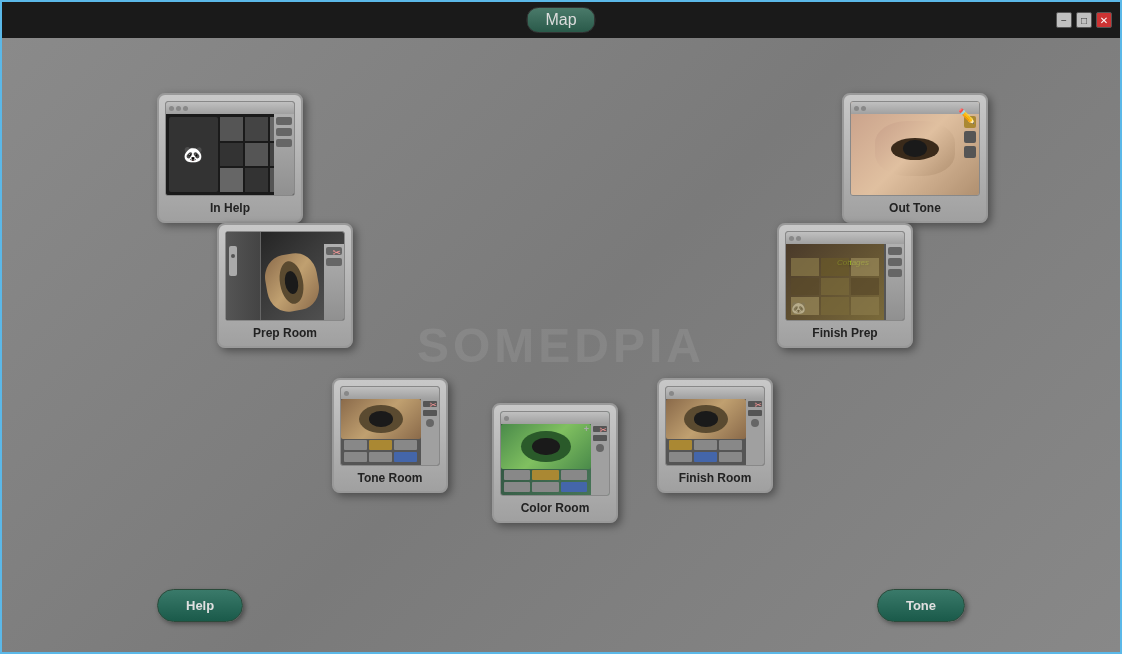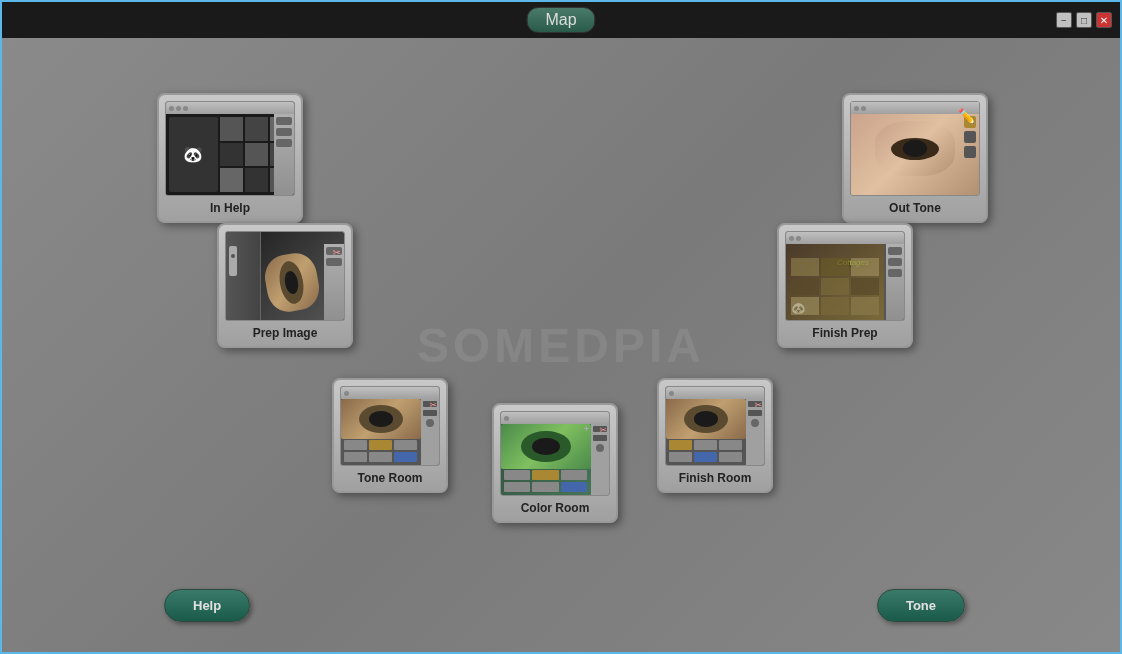--- a/index.html
+++ b/index.html
@@ -155,21 +155,21 @@
       background: linear-gradient(to bottom, #3a7a6a, #1a5a4a);
       border: 1px solid #2a4a3a;
       border-radius: 20px;
       color: #e0e0e0;
       font-size: 13px;
       font-weight: bold;
       padding: 8px 28px;
       cursor: pointer;
       box-shadow: 2px 2px 5px rgba(0,0,0,0.4);
     }
-    .btn-help { left: 162px; }
+    .btn-help { left: 155px; }
     .btn-quit { right: 155px; }
 
     
     .prep-content {
       width: 100%;
       height: 100%;
       background: linear-gradient(135deg, #1a1a1a 0%, #3a3a3a 50%, #555 100%);
       display: flex;
       align-items: center;
       justify-content: center;
@@ -351,21 +351,21 @@
             <div style="position:absolute; top:8px; left:50%; transform:translateX(-50%); width:4px; height:4px; background:#555; border-radius:50%;"></div>
           </div>
         </div>
       </div>
       <div class="thumb-side-panel">
         <div class="thumb-slider"></div>
         <div class="thumb-slider"></div>
       </div>
       <div style="position:absolute; top:15px; right:3px; font-size:10px; color:#ff9999;">✂</div>
     </div>
-    <span class="label">Prep Image</span>
+    <span class="label">Prep Room</span>
   </div>
 
   <div class="room-card room-finish">
     <div class="thumbnail thumb-finish">
       <div class="thumb-ui-bar">
         <div class="thumb-ui-dot"></div>
         <div class="thumb-ui-dot"></div>
       </div>
       <div style="position:absolute; top:12px; left:0; right:20px; bottom:0; background:linear-gradient(135deg,#4a3a2a,#7a6a3a); display:flex; align-items:center; justify-content:center; overflow:hidden;">
         <div class="cottages-text">Cottages</div>

